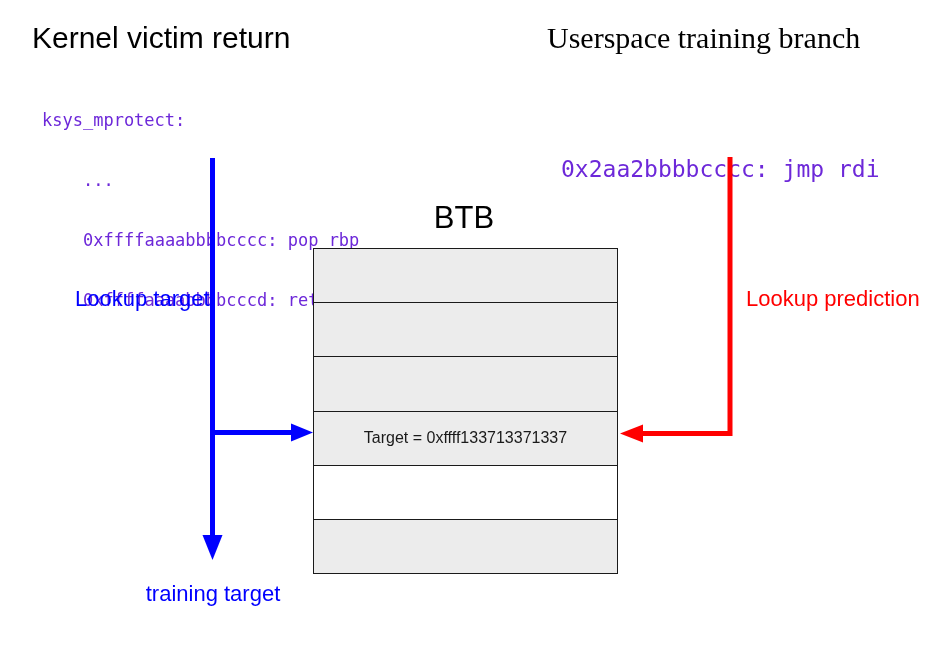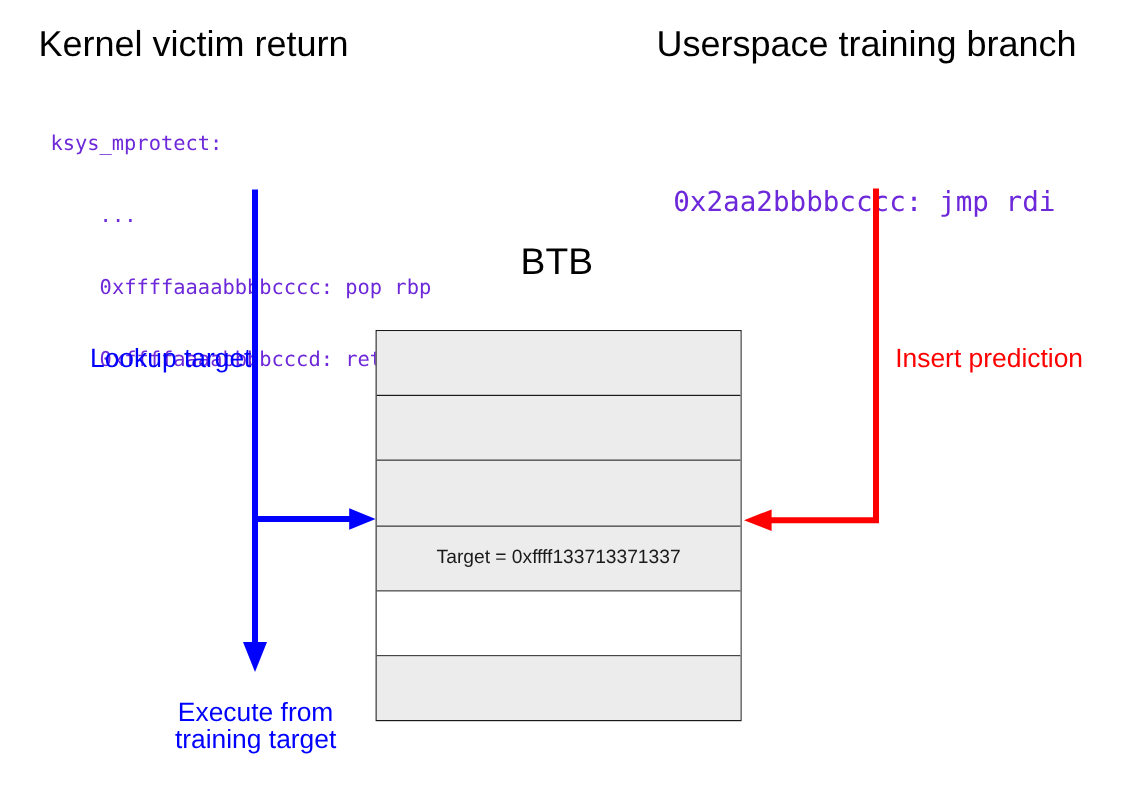--- a/index.html
+++ b/index.html
@@ -18,21 +18,21 @@
   }
   .abs { position: absolute; }
 
   .heading {
     font-size: 30px;
     font-weight: 400;
     color: var(--text, #000);
     white-space: nowrap;
   }
   .heading-left  { left: 32px;  top: 21px; }
-  .heading-right { left: 547px; top: 21px; }
+  .heading-right { left: 547px; top: 21px; font-family: Liberation Serif, serif; }
 
   .code-block {
     font-family: "DejaVu Sans Mono", monospace;
     color: #6d28d9;
     white-space: pre;
   }
   .code-left {
     left: 42px; top: 70px;
     font-size: 17px;
     line-height: 20px;
@@ -52,21 +52,20 @@
   }
 
   .btb-table {
     left: 313px; top: 248px;
     width: 305px; height: 326px;
     border: 1px solid var(--border, #1a1a1a);
     display: flex;
     flex-direction: column;
     box-sizing: border-box;
     background: #ffffff;
-    margin-top: 27px;
   }
   .btb-row {
     flex: 1;
     border-bottom: 1px solid var(--border, #1a1a1a);
     display: flex;
     align-items: center;
     justify-content: center;
   }
   .btb-row:last-child { border-bottom: none; }
   .btb-row-text {
@@ -146,20 +145,19 @@
       <polygon class="fill-blue" points="202.5,535 222.5,535 212.5,560"></polygon>
     </g>
     <g>
       <polyline class="stroke-red" points="730,157 730,433.5 642,433.5"></polyline>
       <polygon class="fill-red" points="643,424.5 643,442.5 620,433.5"></polygon>
     </g>
   </svg>
 
   <div class="abs flow-label label-lookup">Lookup target</div>
 
-  <div class="abs flow-label label-insert">Insert prediction</div>
+  <div class="abs flow-label label-insert">Lookup prediction</div>
 
   <div class="abs flow-label label-execute">
-    <div>Execute from</div>
     <div>training target</div>
   </div>
 
 </div>
 
 </body></html>

